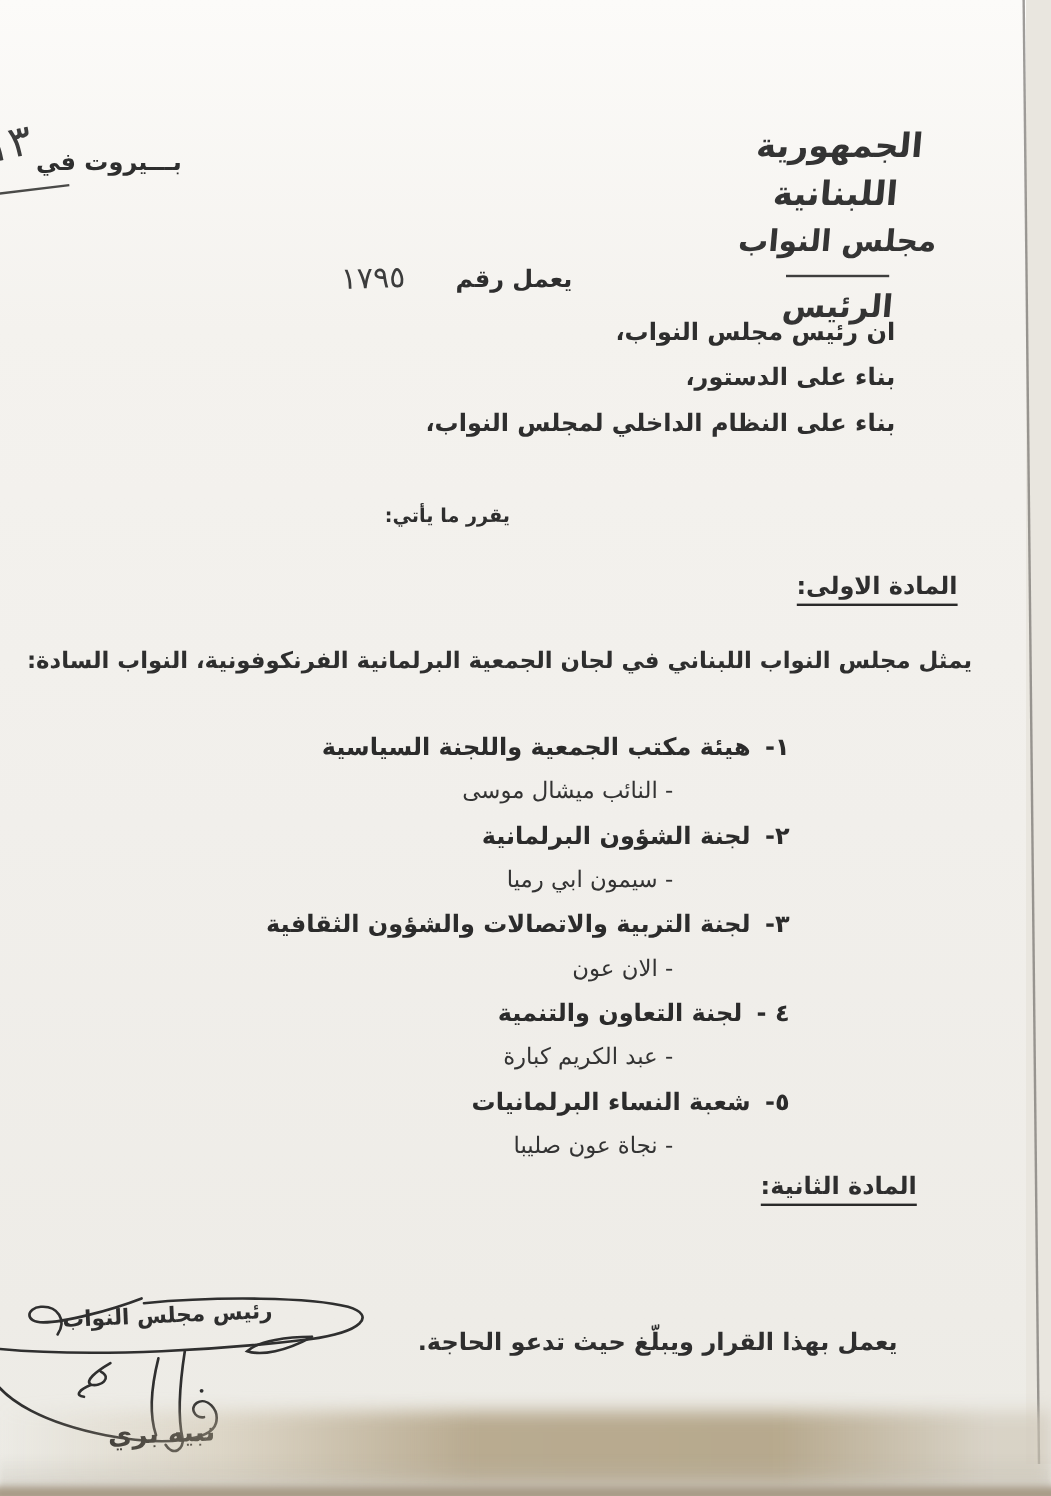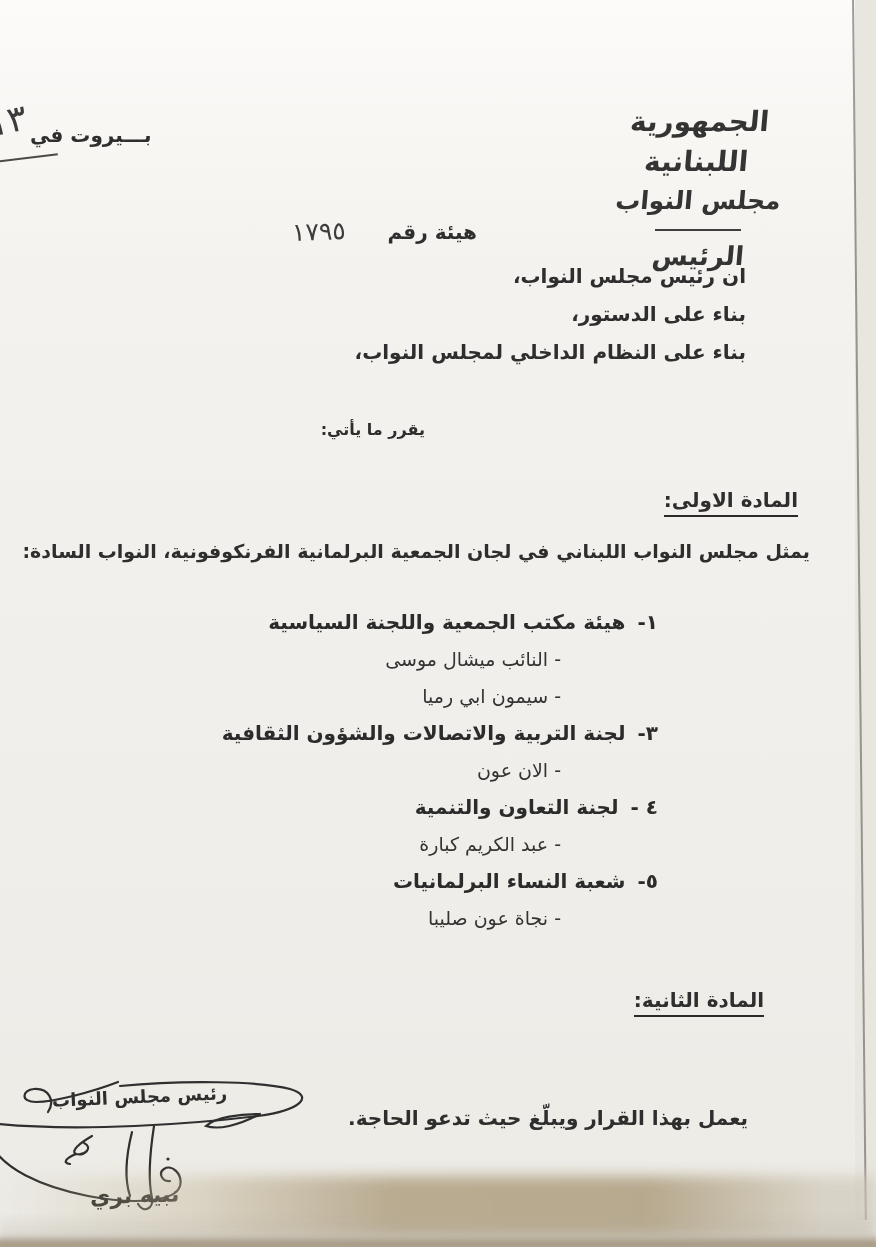--- a/index.html
+++ b/index.html
@@ -29,21 +29,21 @@
   .date-underline{left:-4px;top:157px;width:62px;height:2px;background:#4a4a48;transform:rotate(-7deg);}
   
   .decree-row{left:202px;top:217px;width:275px;display:flex;flex-direction:row;direction:rtl;
     align-items:center;justify-content:flex-start;gap:42px;}
   .decree-label{font-size:20px;}
   .decree-num{font-size:25px;letter-spacing:14px;transform:rotate(-2deg);white-space:nowrap;}
   
   .preamble{right:130px;top:257px;text-align:right;font-size:20px;line-height:38px;white-space:nowrap;}
   .decides{right:451px;top:406px;font-size:16px;white-space:nowrap;margin-top:14px;}
   
-  .article-heading{font-size:20px;border-bottom:2px solid #2a2a2a;padding-bottom:3px;white-space:nowrap;margin-top:12px;}
+  .article-heading{font-size:20px;border-bottom:2px solid #2a2a2a;padding-bottom:3px;white-space:nowrap;}
   .h-art1{right:78px;top:476px;}
   .h-art2{right:112px;top:976px;}
   .intro{right:66px;top:540px;font-size:19px;white-space:nowrap;}
   
   .list{right:218px;top:604px;width:470px;}
   .committee-line{font-size:20px;font-weight:700;line-height:37px;white-space:nowrap;}
   .committee-line .num{margin-left:12px;}
   .member-line{font-size:19px;font-weight:400;line-height:37px;padding-right:97px;white-space:nowrap;color:#333;}
   .final-line{right:128px;top:1106px;font-size:20px;white-space:nowrap;}
   
@@ -73,41 +73,44 @@
     <div class="callig lh2">مجلس النواب</div>
     <div class="lh-rule"></div>
     <div class="callig lh3">الرئيس</div>
   </div>
 
   <div class="abs date-hand hand">١٣</div>
   <div class="abs date-underline"></div>
   <div class="abs date-label typed rtl">بـــيروت في</div>
 
   <div class="abs decree-row">
-    <span class="decree-label typed rtl">هيئة رقم</span>
+    <span class="decree-label typed rtl">يعمل رقم</span>
     <span class="decree-num hand">١٧٩٥</span>
   </div>
 
   <div class="abs preamble rtl typed">
     <div>ان رئيس مجلس النواب،</div>
     <div>بناء على الدستور،</div>
     <div>بناء على النظام الداخلي لمجلس النواب،</div>
   </div>
 
   <div class="abs decides rtl typed">يقرر ما يأتي:</div>
 
   <div class="abs article-heading h-art1 rtl typed">المادة الاولى:</div>
   <div class="abs intro rtl typed">يمثل مجلس النواب اللبناني في لجان الجمعية البرلمانية الفرنكوفونية، النواب السادة:</div>
 
   <div class="abs list rtl">
     <div class="committee-line">
       <span class="num">١-</span><span>هيئة مكتب الجمعية واللجنة السياسية</span>
     </div>
     <div class="member-line">- النائب ميشال موسى</div>
 
+    <div class="committee-line">
+      <span class="num">٢-</span><span>لجنة الشؤون البرلمانية</span>
+    </div>
     <div class="member-line">- سيمون ابي رميا</div>
 
     <div class="committee-line">
       <span class="num">٣-</span><span>لجنة التربية والاتصالات والشؤون الثقافية</span>
     </div>
     <div class="member-line">- الان عون</div>
 
     <div class="committee-line">
       <span class="num">٤ -</span><span>لجنة التعاون والتنمية</span>
     </div>

